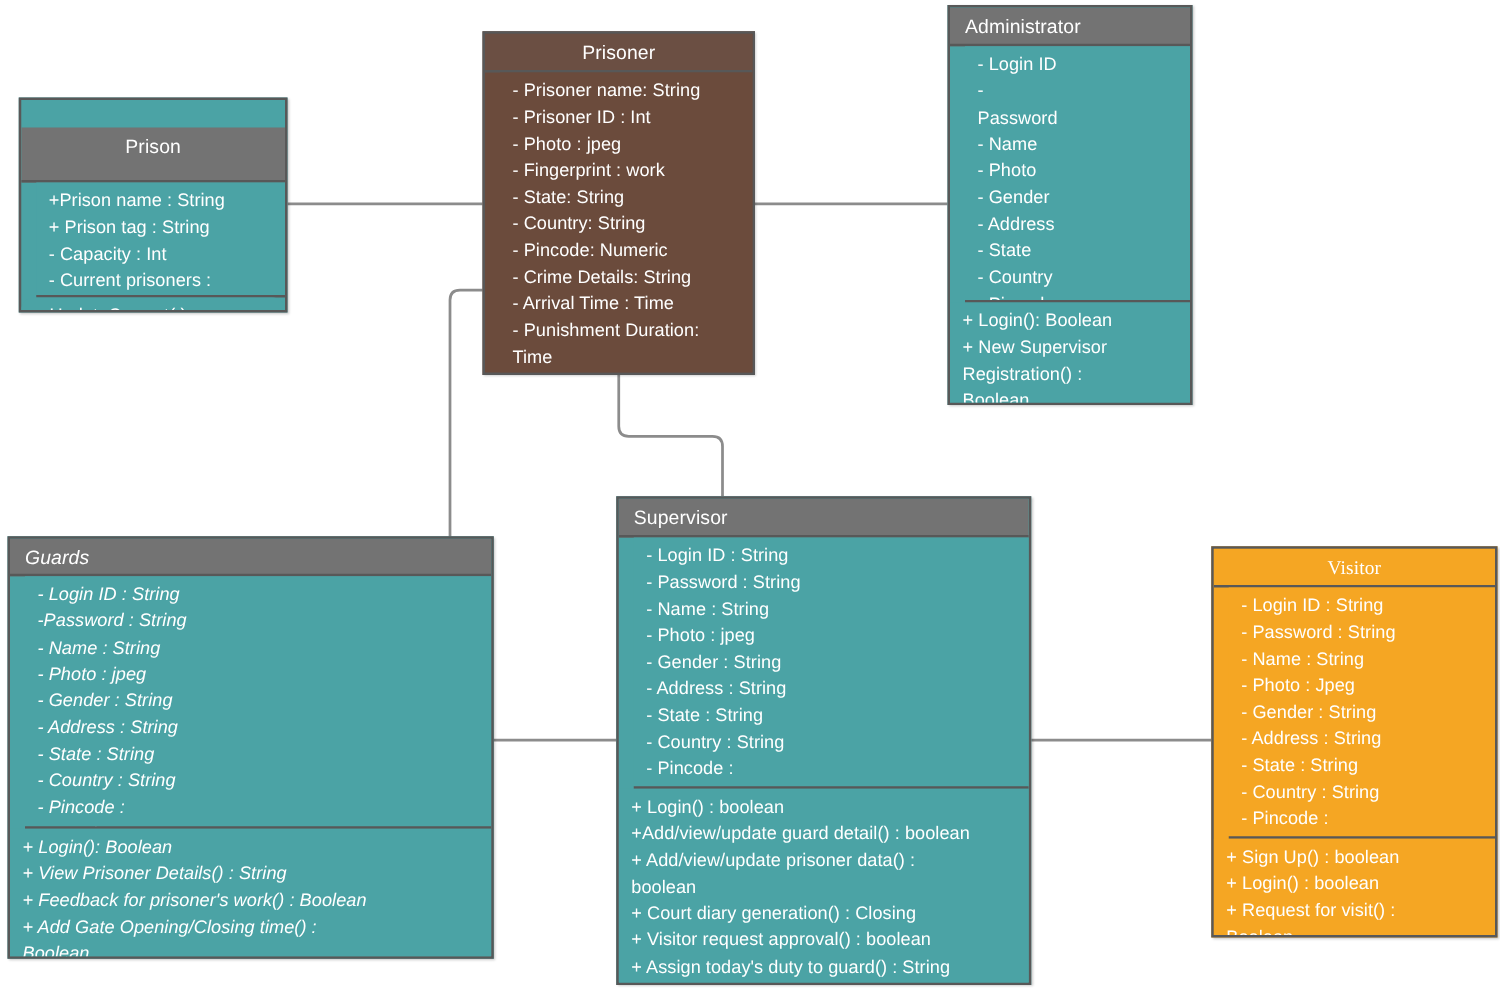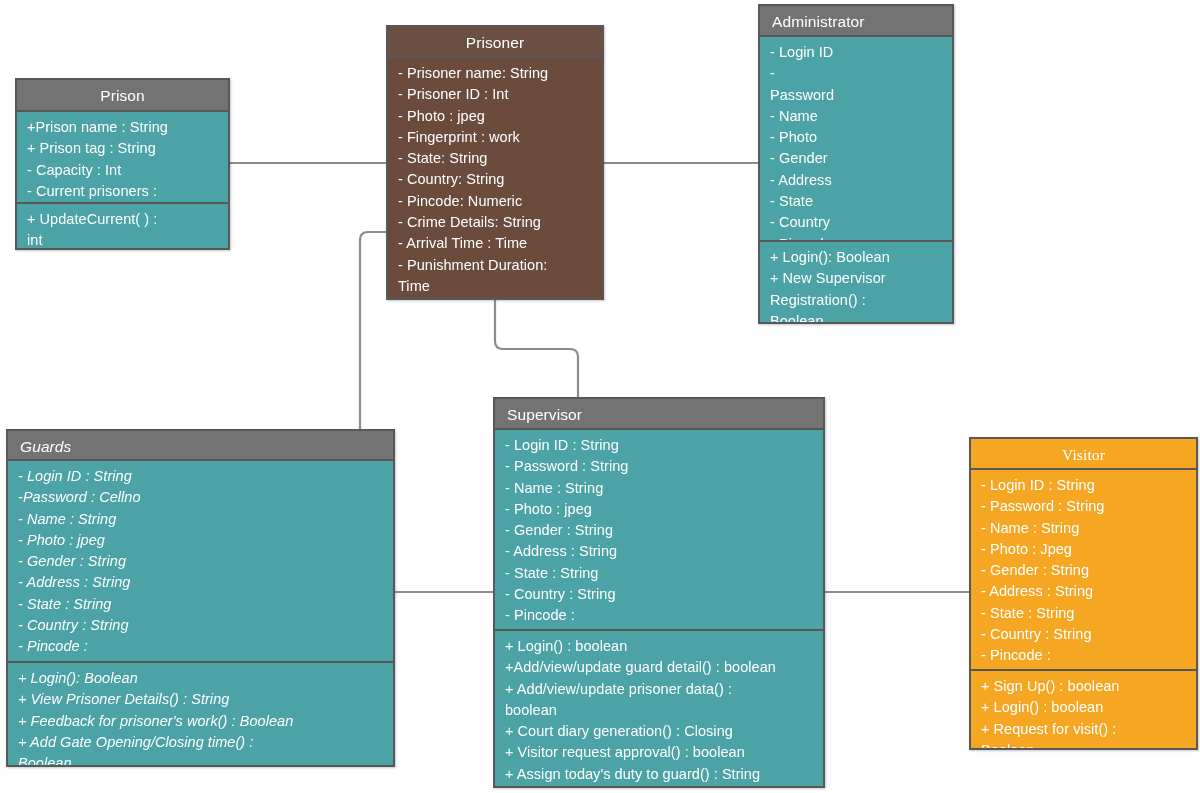--- a/index.html
+++ b/index.html
@@ -62,20 +62,21 @@
     text-align: left;
     padding-left: 10px;
   }
   .uml-section {
     box-sizing: border-box;
     padding: 5px 8px 2px 10px;
     overflow: hidden;
   }
   .uml-section.attrs {
     border-bottom: 2px solid #585858;
+    margin-left: 12px;
   }
   .uml-row {
     color: #ffffff;
     font-size: 14.5px;
     line-height: 21.3px;
     white-space: nowrap;
     letter-spacing: 0.05px;
   }
 
   
@@ -88,21 +89,21 @@
   .theme-brown .uml-header { background: #6b4f43; }
   .theme-brown .uml-section { background: #6b4b3c; }
 
   
   .theme-orange { background: #f5a623; }
   .theme-orange .uml-header { background: #f5a623; }
   .theme-orange .uml-section { background: #f5a623; }
 
   
   #class-prison      { left: 15px;  top: 78px;  width: 215px; height: 172px; }
-  #class-prison .uml-header { height: 32px; }
+  #class-prison .uml-header { height: 44px; margin-top: 22px; }
   #class-prison .attrs { height: 92px; }
   #class-prison .ops  { height: 44px; border-radius: 10px; }
 
   #class-prisoner    { left: 386px; top: 25px;  width: 218px; height: 275px; }
   #class-prisoner .uml-header { height: 31px; }
   #class-prisoner .attrs { height: 240px; border-bottom: none; }
 
   #class-admin       { left: 758px; top: 4px;   width: 196px; height: 320px; }
   #class-admin .uml-header { height: 31px; text-align: left; padding-left: 12px; }
   #class-admin .attrs { height: 205px; }
@@ -194,21 +195,21 @@
       <div class="uml-row">+ New Supervisor</div>
       <div class="uml-row">Registration() :</div>
       <div class="uml-row">Boolean</div>
     </div>
   </div>
 
   <div class="uml-class theme-teal" id="class-guards">
     <div class="uml-header left">Guards</div>
     <div class="uml-section attrs">
       <div class="uml-row">-  Login  ID : String</div>
-      <div class="uml-row">-Password : Cellno</div>
+      <div class="uml-row">-Password : String</div>
       <div class="uml-row">-  Name : String</div>
       <div class="uml-row">-  Photo : jpeg</div>
       <div class="uml-row">-  Gender : String</div>
       <div class="uml-row">-  Address : String</div>
       <div class="uml-row">-  State : String</div>
       <div class="uml-row">-  Country : String</div>
       <div class="uml-row">-  Pincode :</div>
       <div class="uml-row">Numeric</div>
     </div>
     <div class="uml-section ops">

